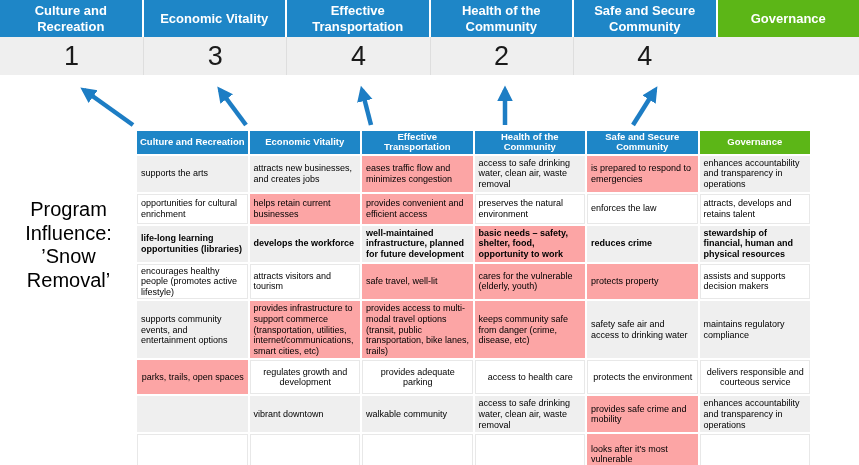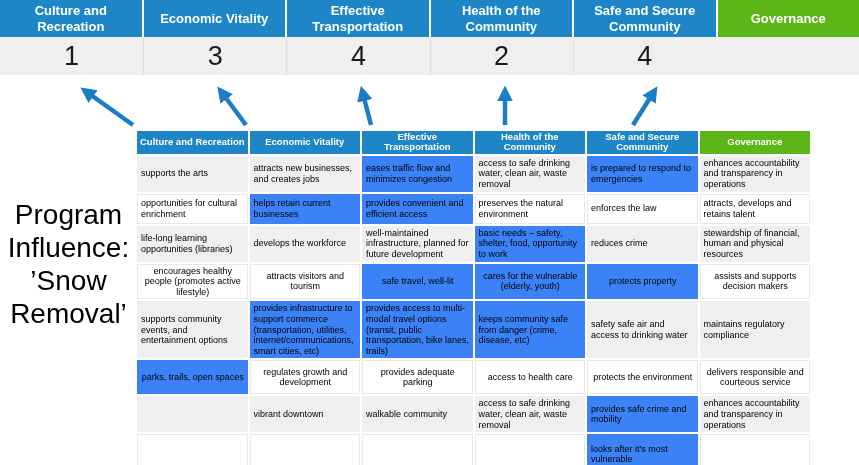--- a/index.html
+++ b/index.html
@@ -35,44 +35,44 @@
     font-size: 27px; color: #1a1a1a; border-left: 1px solid #dedede;
   }
   .scell:first-child { border-left: none; }
 
   
   svg.arrows { position: absolute; top: 0; left: 0; width: 859px; height: 465px; pointer-events: none; }
 
   
   .prog-title {
     position: absolute; left: 0; top: 198px; width: 137px;
-    text-align: center; font-size: 28px; line-height: 1.18;
+    text-align: center; font-size: 20px; line-height: 1.18;
     color: #000000; white-space: pre-line;
   }
 
   
   table.matrix {
     position: absolute; left: 135px; top: 129px; width: 677px;
     border-collapse: separate; border-spacing: 2px; table-layout: fixed;
   }
   table.matrix th {
     background: #1e86c7; color: #ffffff; font-size: 9.5px; font-weight: bold;
     height: 18px; text-align: center; vertical-align: middle;
     padding: 1px 2px; line-height: 1.1;
   }
   table.matrix th.green { background: #5cb617; }
   table.matrix td {
     font-size: 9px; line-height: 1.18; color: #000000;
     padding: 2px 3px 2px 4px; vertical-align: middle; background: #ffffff;
   }
   tr.odd td { background: #efefef; }
   tr.even td { box-shadow: inset 0 0 0 1px #e8e8e8; }
-  table.matrix td.hl { background: #3b82f6; box-shadow: none; }
+  table.matrix td.hl { background: #fca5a5; box-shadow: none; }
   tr.rh1 { height: 31px; } tr.rh2 { height: 30px; }
-  tr.rh3 { height: 35px; } tr.rh4 { height: 35px; text-align: center; }
+  tr.rh3 { height: 35px; font-weight: bold; } tr.rh4 { height: 35px; }
   tr.rh5 { height: 48px; } tr.rh6 { height: 34px; text-align: center; }
   tr.rh7 { height: 32px; } tr.rh8 { height: 40px; }
 </style>
 </head>
 <body>
 
 <div class="banner">
   <div class="hcell">Culture and Recreation</div>
   <div class="hcell">Economic Vitality</div>
   <div class="hcell">Effective Transportation</div>

